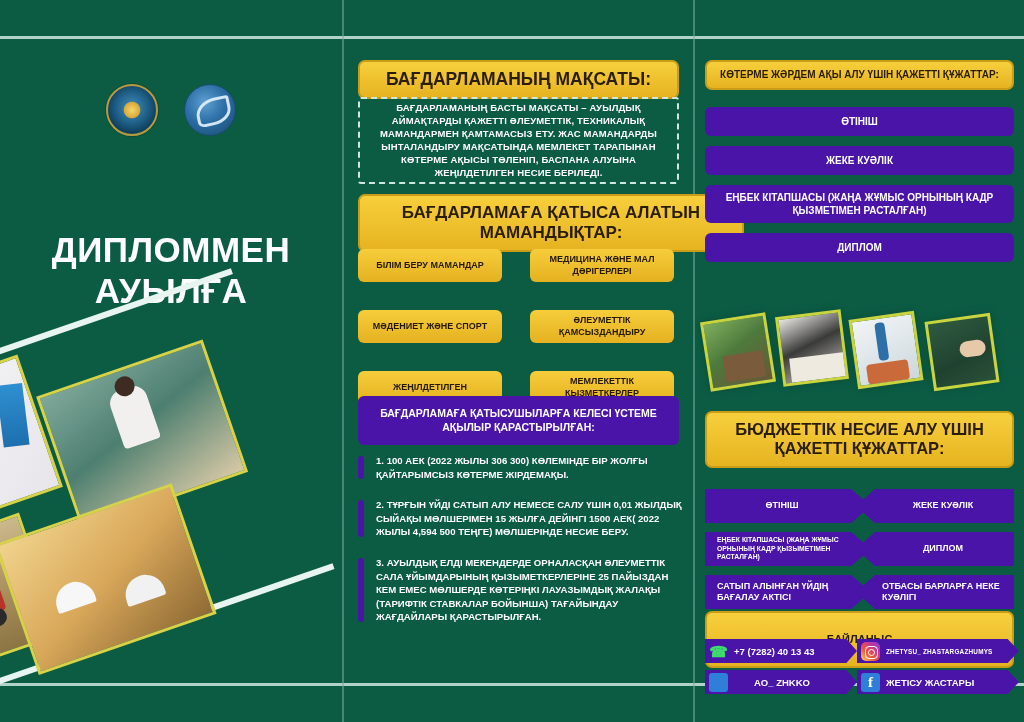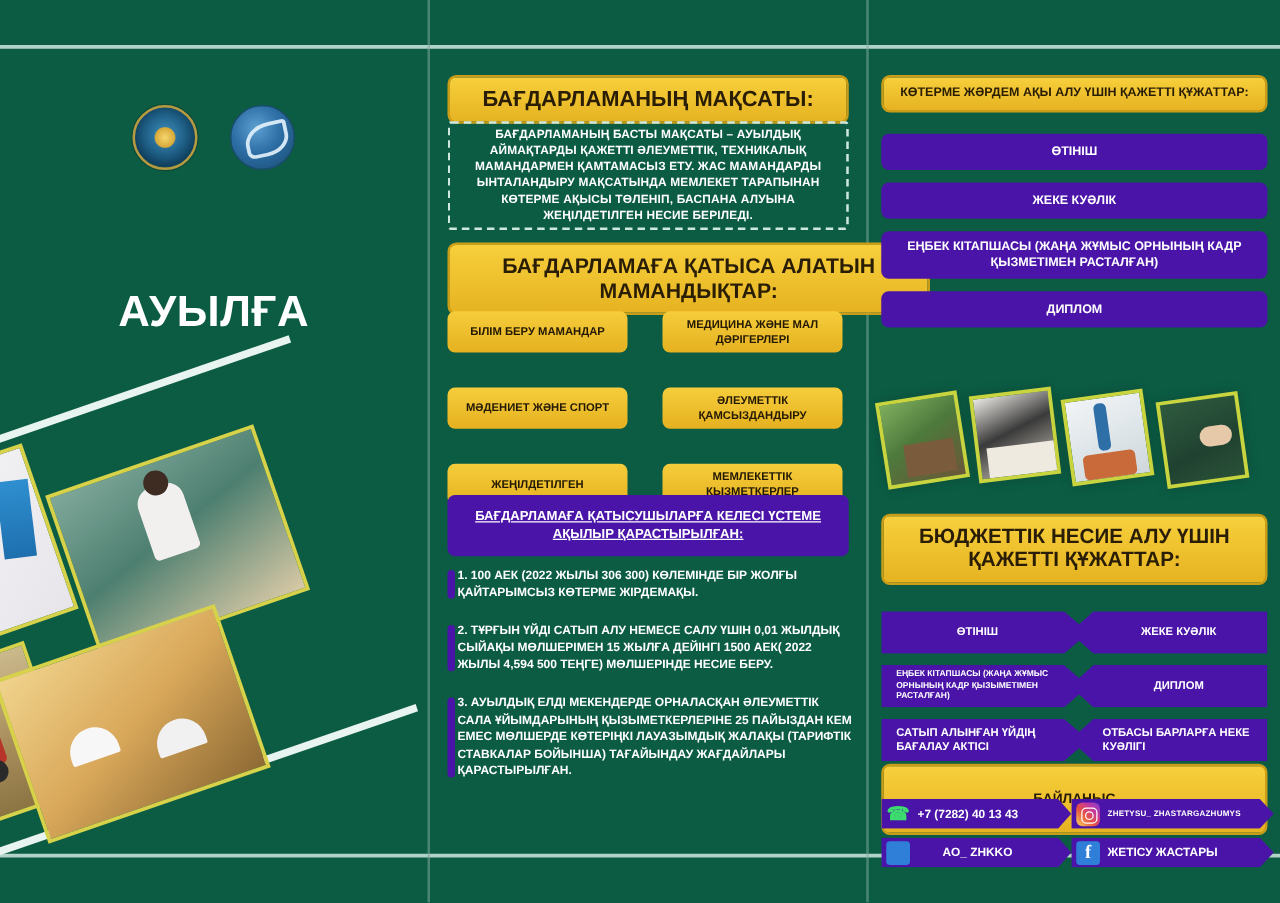--- a/index.html
+++ b/index.html
@@ -145,21 +145,20 @@
     padding: 7px 8px;
   }
   .purple-head {
     background: #4a14a8;
     border-radius: 6px;
     color: #ffffff;
     font-weight: bold;
     text-align: center;
     line-height: 1.3;
     padding: 11px 12px;
-    text-decoration: underline;
   }
   .dashed-box {
     border: 2px dashed #cfe8de;
     border-radius: 3px;
     color: #ffffff;
     font-weight: bold;
     text-align: center;
     line-height: 1.36;
     padding: 3px 10px;
     font-size: 9.5px;
@@ -194,21 +193,21 @@
   #m-head2 { position:absolute; left:14px; top:155px; width:386px; font-size:17px; }
   .prof-grid {
     position: absolute; left: 14px; top: 210px; width: 321px;
     display: grid; grid-template-columns: 144px 144px;
     column-gap: 33px; row-gap: 21px; gap: 28px;
   }
   .prof-grid .yellow-chip { height: 33px; }
   #m-head3 { position:absolute; left:14px; top:357px; width:321px; font-size:10.5px; }
   .num-list { position: absolute; left: 14px; top: 415px; width: 325px; }
   .num-item {
-    position: relative; padding-left: 8px; margin-bottom: 17px;
+    position: relative; padding-left: 18px; margin-bottom: 17px;
     color: #ffffff; font-weight: bold; font-size: 9.6px; line-height: 1.42;
   }
   .num-item .tick {
     position: absolute; left: 0; top: 2px; width: 6px; height: calc(100% - 4px);
     background: #4a14a8; border-radius: 3px;
   }
 
   
   #r-head1 { position:absolute; left:10px; top:21px; width:309px; font-size:10px; }
   .doc-list { position: absolute; left: 10px; top: 68px; width: 309px; }
@@ -307,20 +306,21 @@
   <div class="trim-v v2"></div>
 
   <div class="panel" id="panel-left">
 
     <div class="logos">
       <div class="logo logo-gov"></div>
       <div class="logo logo-zhetysu"></div>
     </div>
 
     <div class="brand-title">
+      <div>ДИПЛОММЕН</div>
       <div>АУЫЛҒА</div>
     </div>
 
     <div class="collage">
       <div class="strip s1"></div>
       <div class="strip s2"></div>
       <div class="ph ph-doctor"></div>
       <div class="ph ph-teacher"></div>
       <div class="ph ph-tractor"></div>
       <div class="ph ph-workers"></div>

